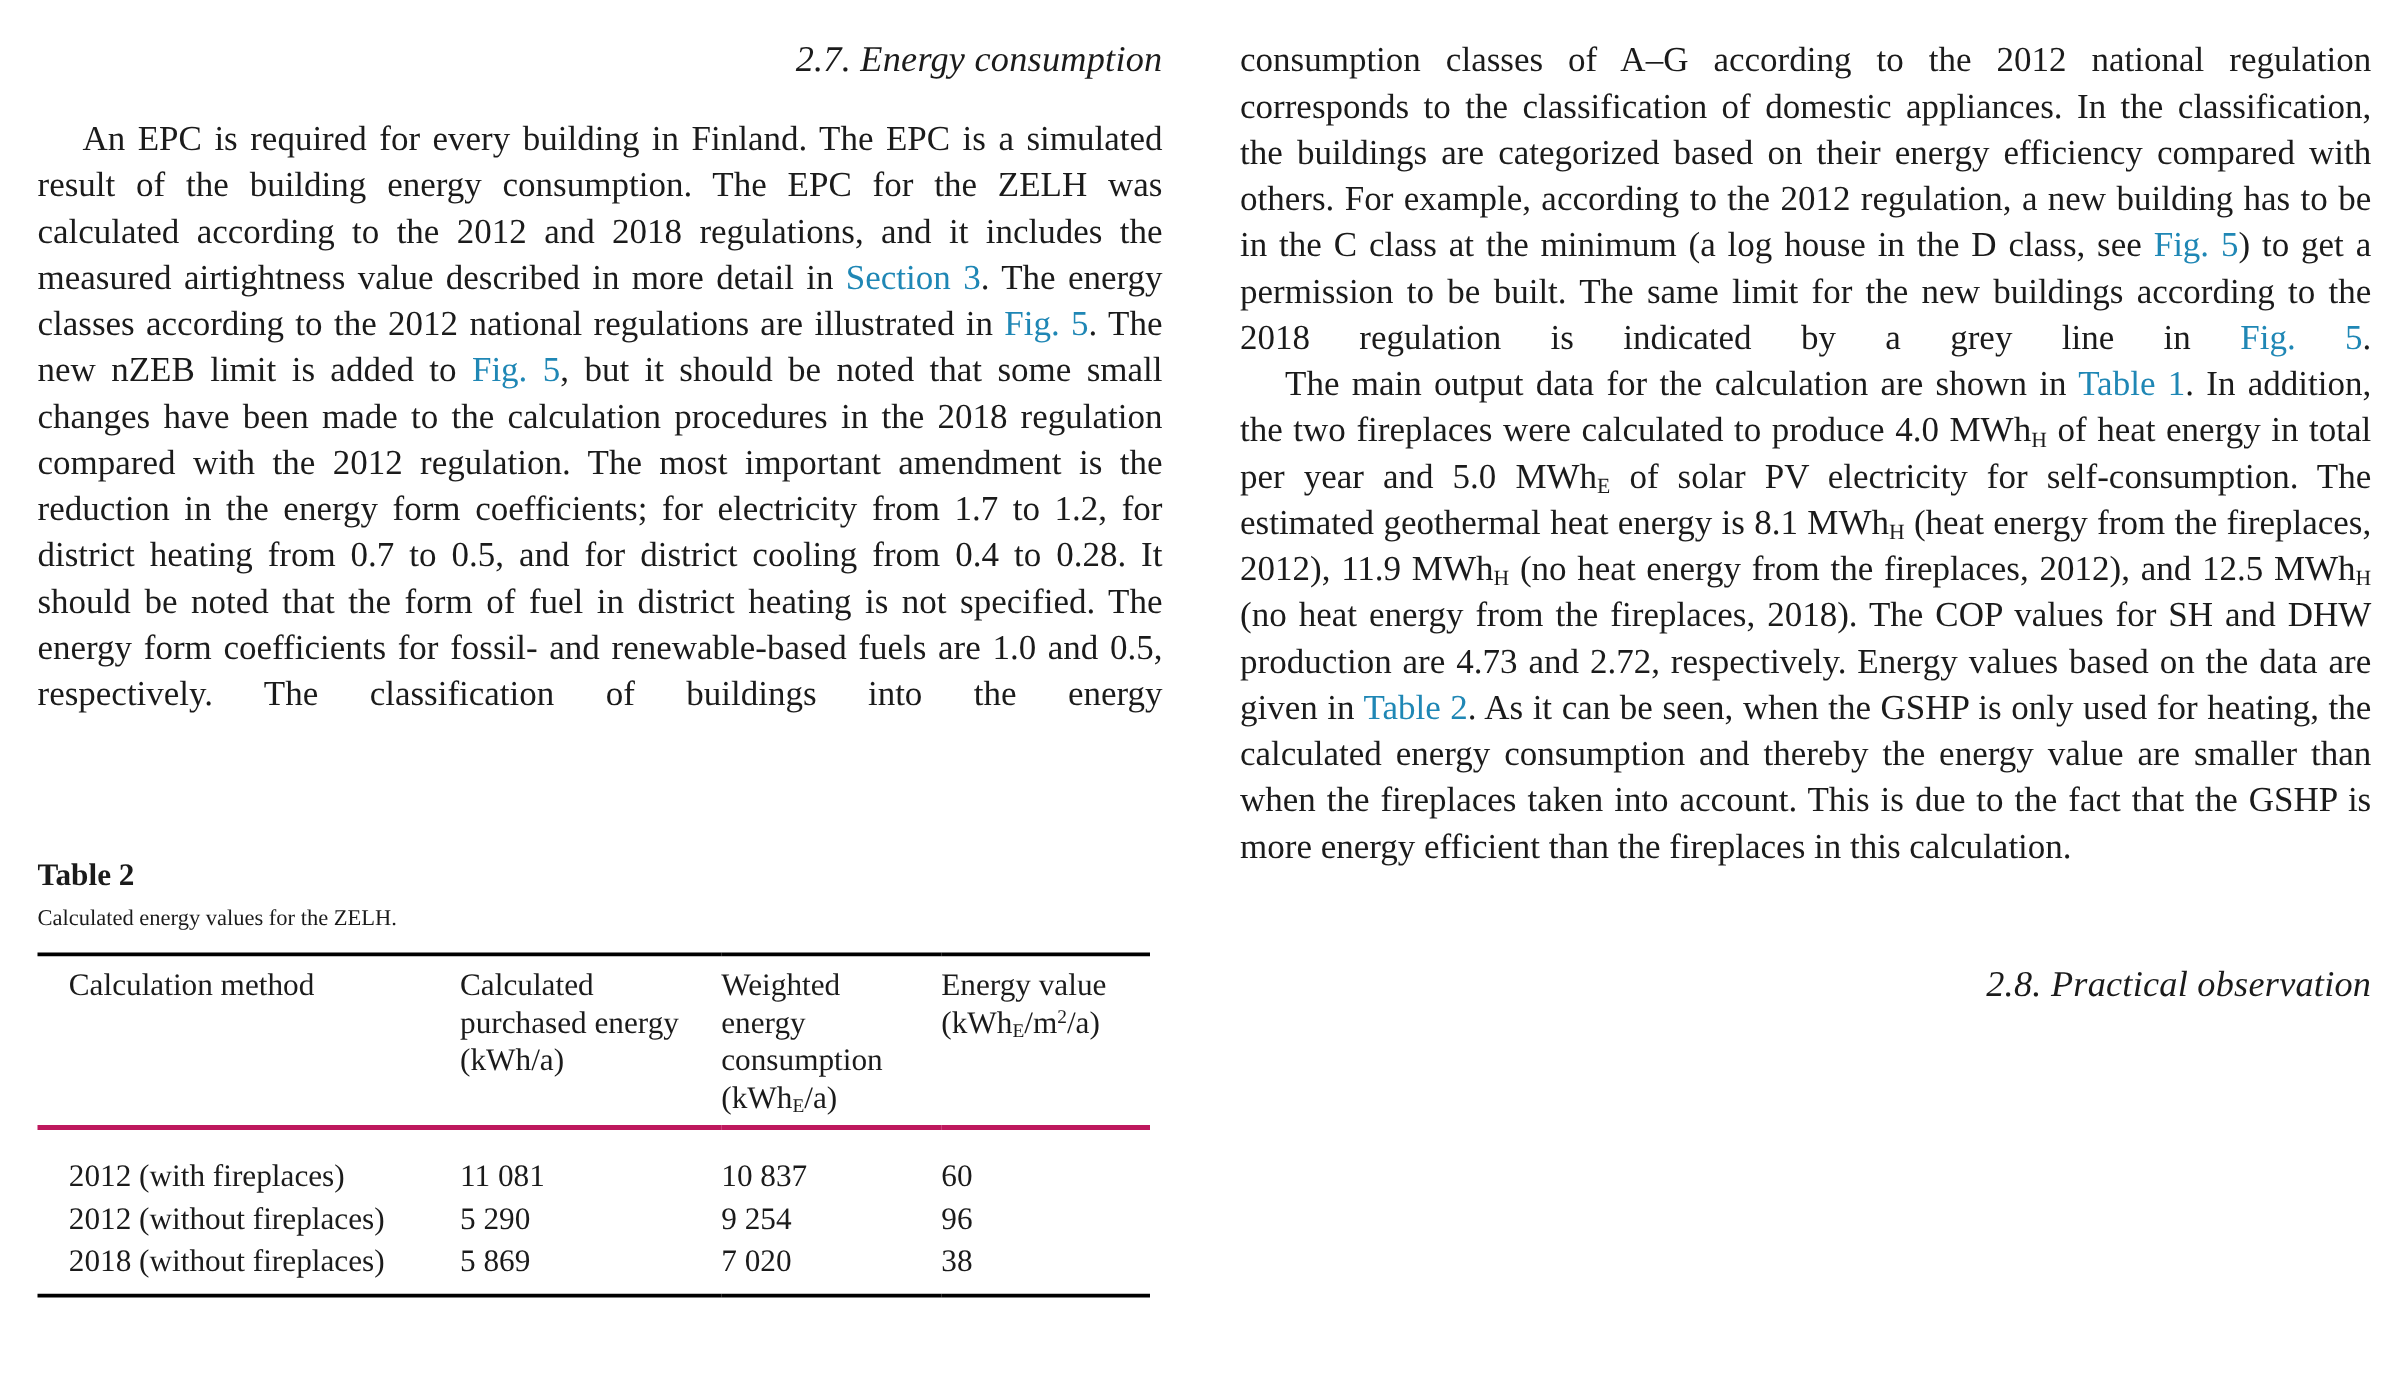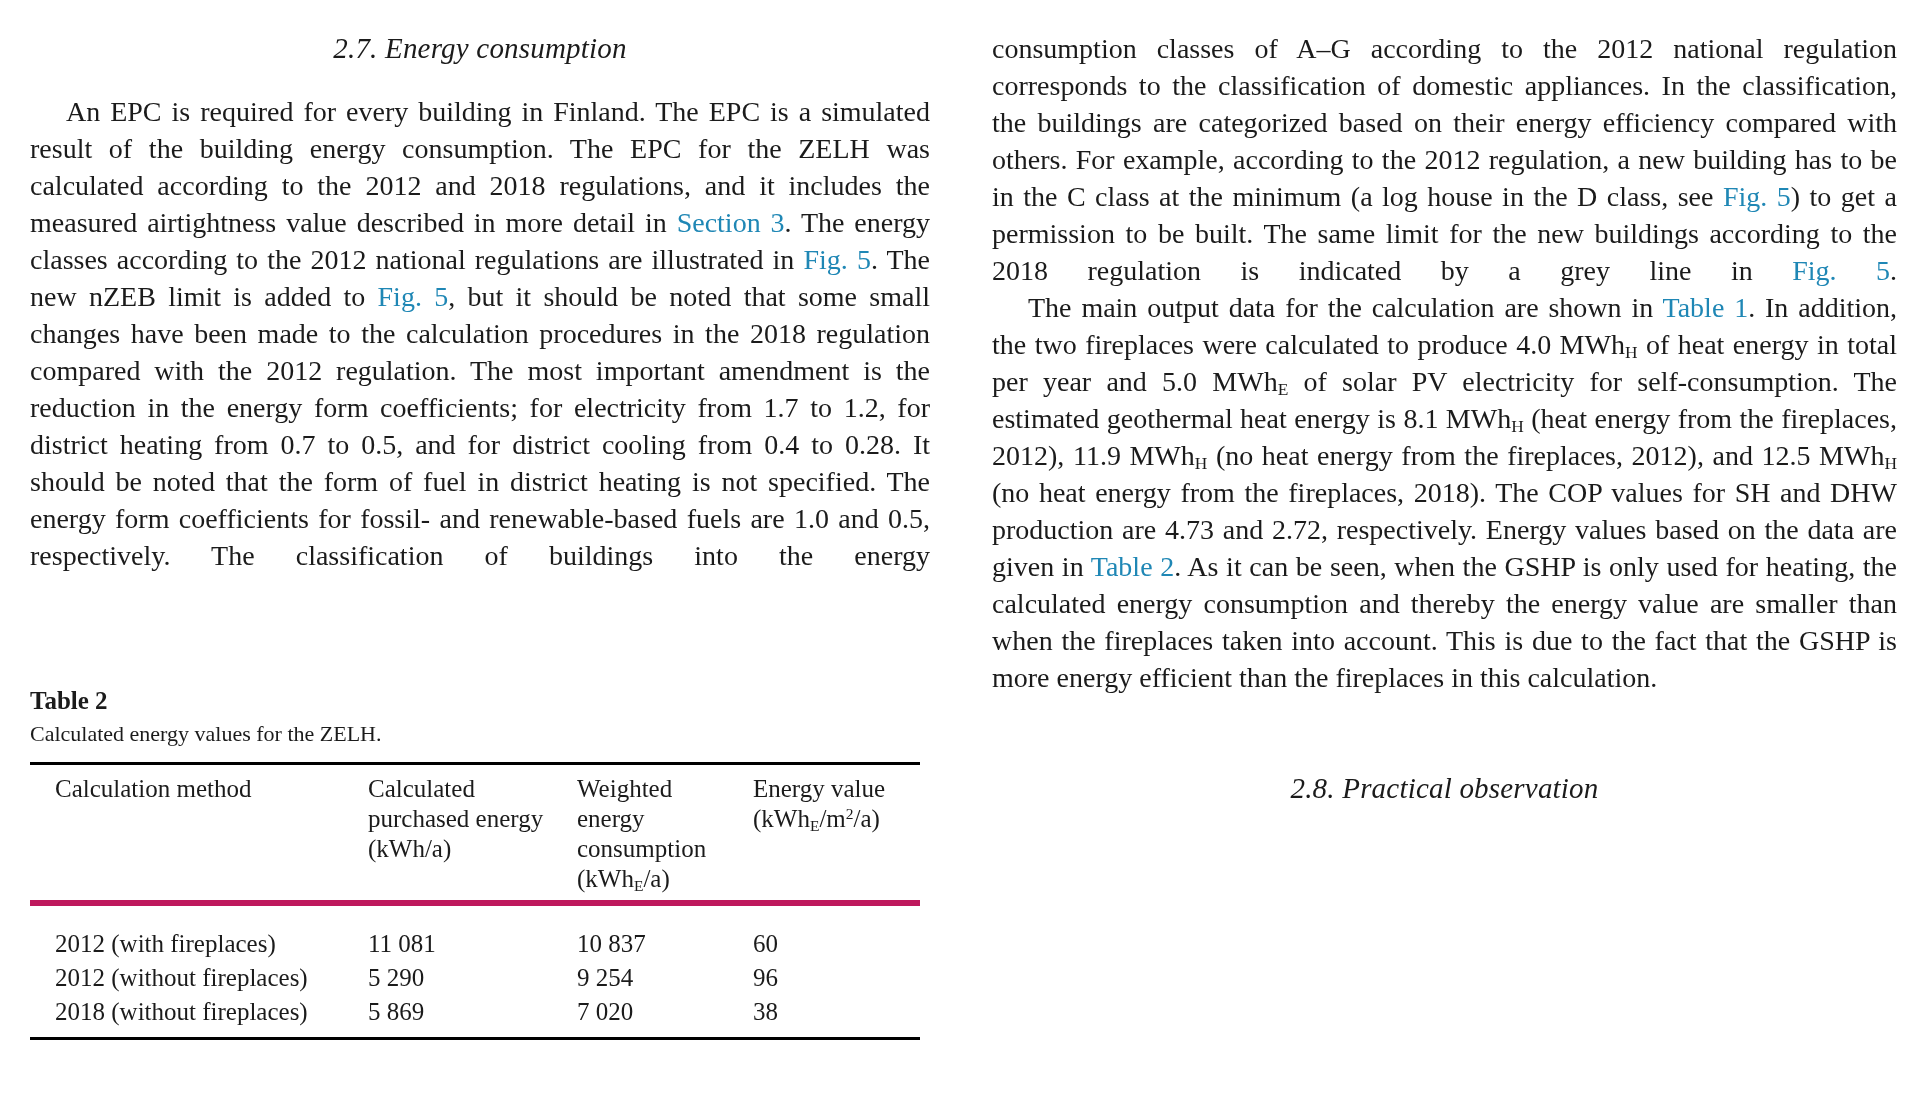--- a/index.html
+++ b/index.html
@@ -13,42 +13,42 @@
     position:relative;
   }
   .col{
     position:absolute;top:30px;text-align:justify;
     font-size:28px;line-height:37px;
   }
   .col-left{left:30px;width:900px;}
   .col-right{left:992px;width:905px;}
   h2.heading{
     font-size:29px;font-style:italic;font-weight:normal;
-    margin:0 0 26px 0;line-height:37px;text-align:center;letter-spacing:.2px;
+    margin:0 0 26px 0;line-height:37px;text-align:right;letter-spacing:.2px;
   }
   h2.heading-28{margin:74px 0 43px 0;}
   p{margin:0;}
   p.indent{text-indent:36px;}
   p.just-all{text-align-last:justify;-moz-text-align-last:justify;}
   sub,sup{font-size:0.62em;line-height:0;}
   sub{vertical-align:-0.25em;}
   sup{vertical-align:0.5em;}
   a.xref{color:var(--link);text-decoration:none;cursor:pointer;}
   
   .table-block{margin-top:112px;text-align:left;}
   .tbl-label{font-size:25px;font-weight:bold;line-height:30px;}
-  .tbl-caption{font-size:22px;line-height:30px;margin-top:3px;}
+  .tbl-caption{font-size:18px;line-height:30px;margin-top:3px;}
   table.data{
     border-collapse:collapse;width:890px;margin-top:13px;
     font-size:25px;line-height:30px;
     border-top:3px solid #000;border-bottom:3px solid #000;
   }
   table.data th{
     font-weight:normal;vertical-align:top;text-align:left;
-    padding:9px 12px 6px 0;border-bottom:6px solid #be185d;
+    padding:9px 12px 6px 0;border-bottom:4px solid #be185d;
   }
   table.data td{
     text-align:left;padding:1px 12px 1px 0;line-height:32px;
     white-space:nowrap;
   }
   table.data tbody tr:first-child td{padding-top:22px;}
   table.data tbody tr:last-child td{padding-bottom:9px;}
   table.data th:first-child,
   table.data td:first-child{padding-left:25px;}
 </style>

